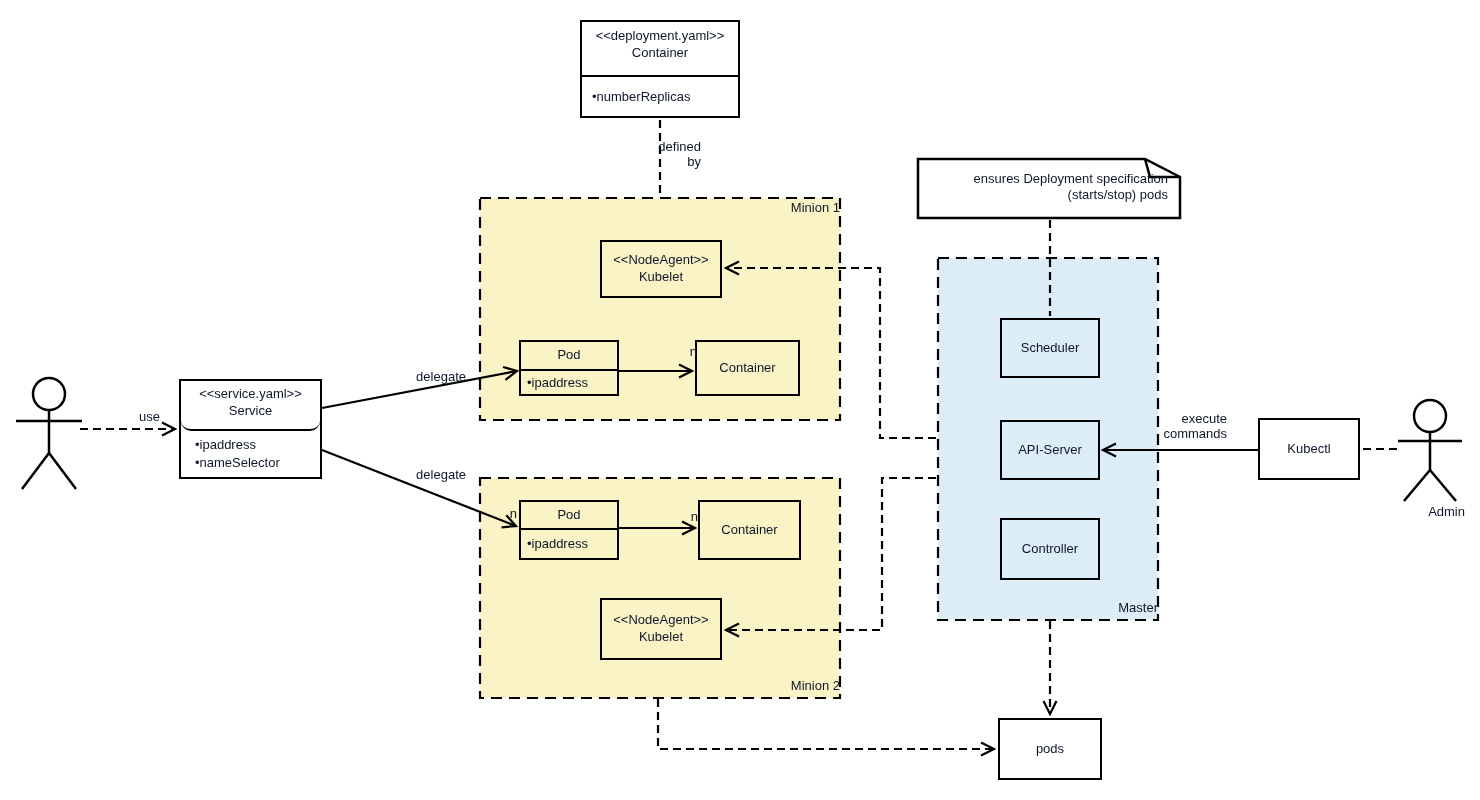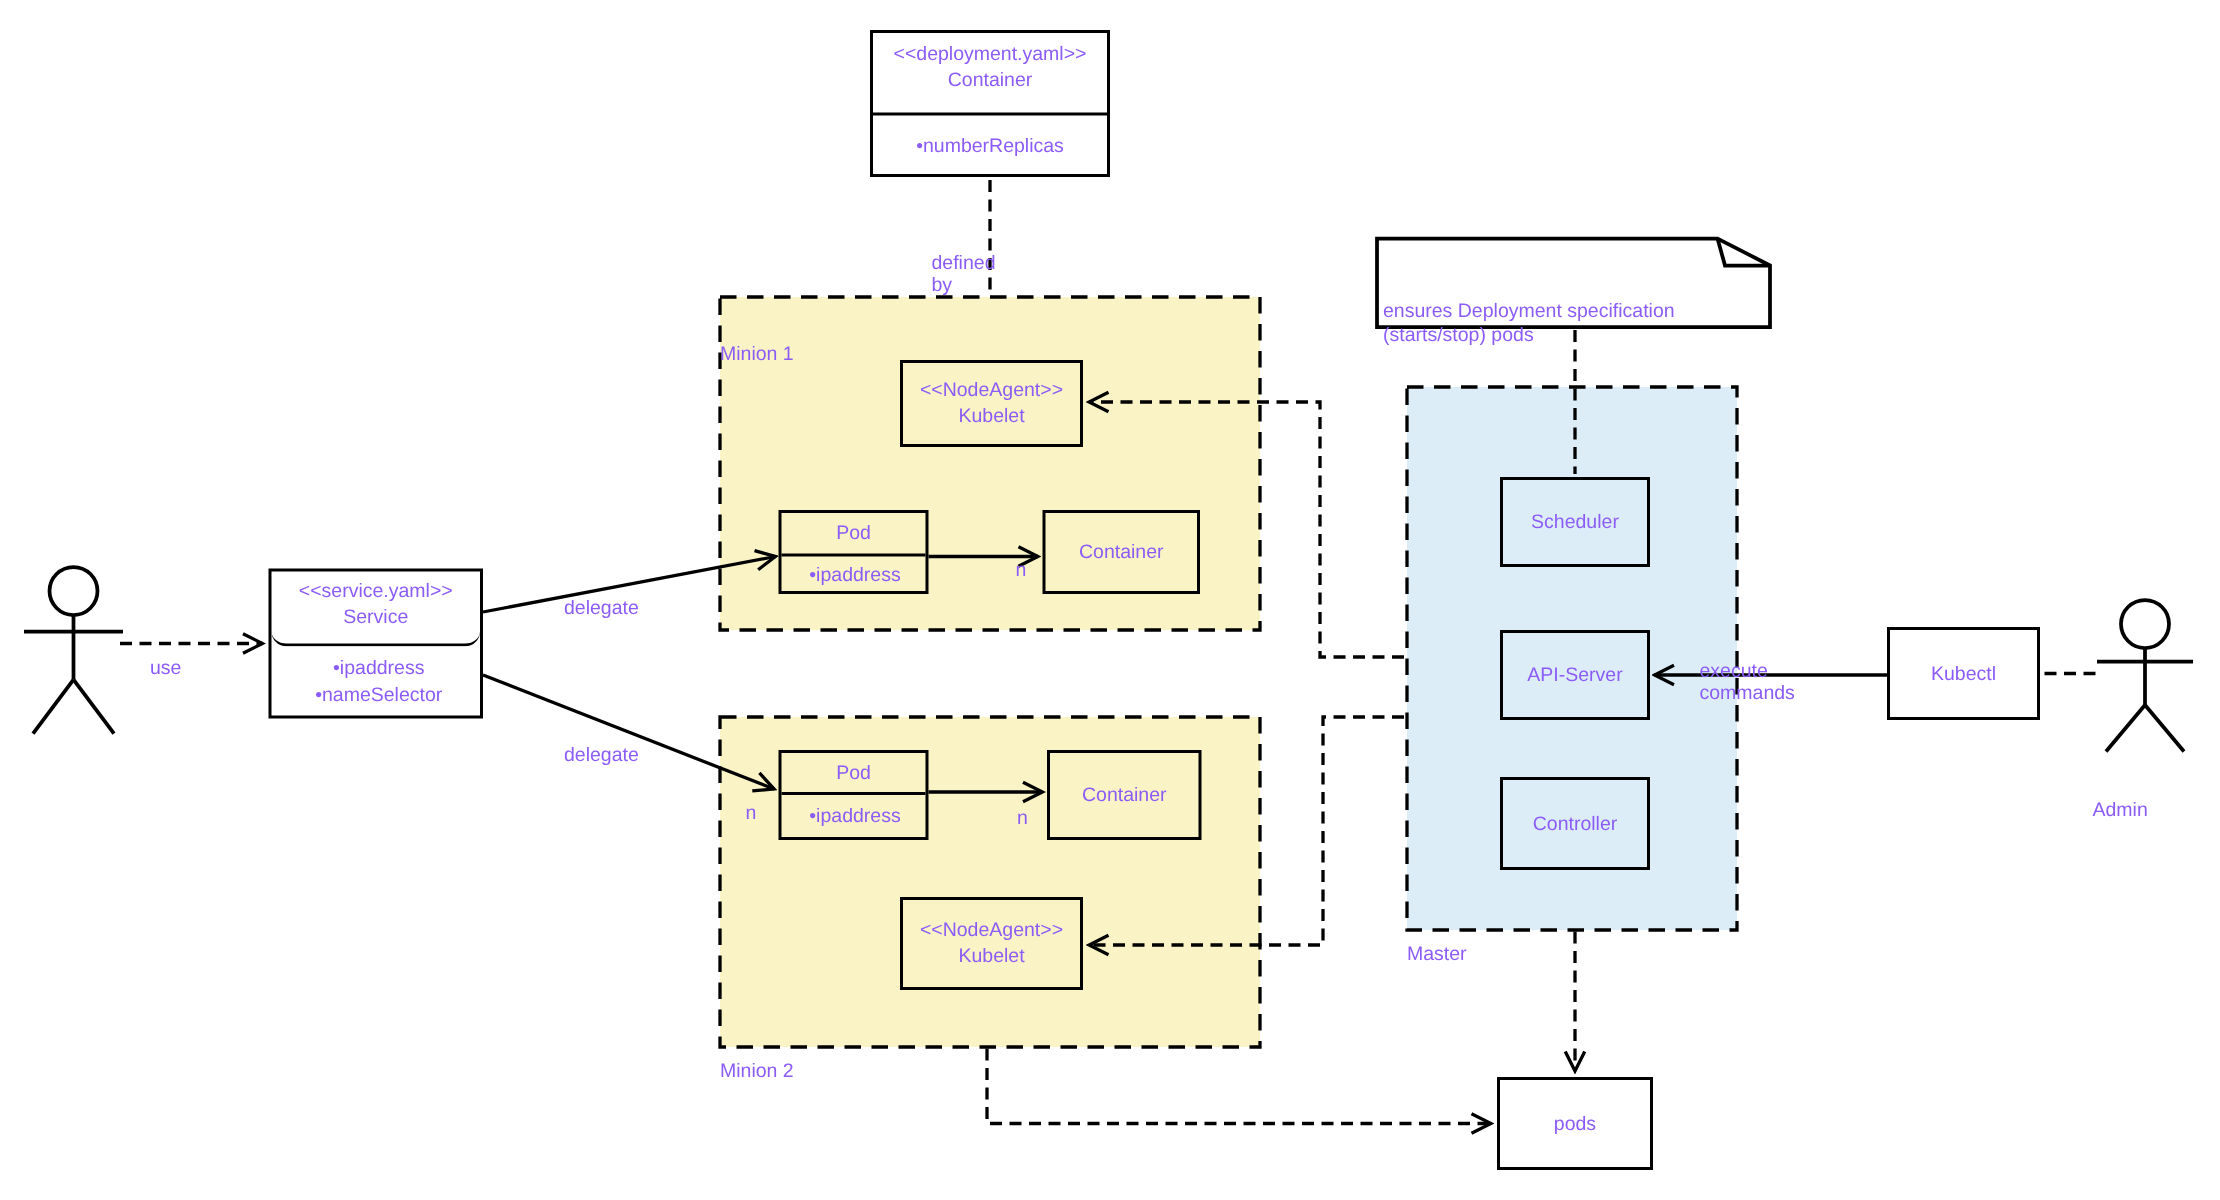--- a/index.html
+++ b/index.html
@@ -4,21 +4,21 @@
 <style>
   * { box-sizing: border-box; }
   html, body { margin: 0; padding: 0; background: #ffffff; }
   .canvas {
     position: relative;
     width: 1480px;
     height: 800px;
     background: #ffffff;
     font-family: "Liberation Sans", sans-serif;
     font-size: 13px;
-    color: #8b5cf6;
+    color: #0f172a;
     overflow: hidden;
   }
   .layer { position: absolute; left: 0; top: 0; pointer-events: none; }
   #bg-layer { z-index: 1; }
   #fg-layer { z-index: 3; }
 
   .node {
     position: absolute;
     z-index: 2;
     border: 2px solid #000;
@@ -40,32 +40,31 @@
     text-align: center;
     line-height: 1.3;
     padding-top: 6px;
     flex: 0 0 auto;
   }
   .class-attrs {
     flex: 1 1 auto;
     display: flex;
     flex-direction: column;
     justify-content: center;
-    text-align: center;
+    text-align: left;
     line-height: 1.35;
     padding: 2px 10px;
   }
   .blk { display: block; }
 
   .label {
     position: absolute;
     z-index: 4;
-    text-align: left;
+    text-align: right;
     line-height: 15px;
-    margin-top: 28px;
   }
 </style>
 </head>
 <body>
 
 <div class="canvas">
 
   <svg id="bg-layer" class="layer" width="1480" height="800" viewBox="0 0 1480 800">
     <rect x="480" y="198" width="360" height="222" fill="#FAF3C6" stroke="#000" stroke-width="2.2" stroke-dasharray="11 7"></rect>
     <rect x="480" y="478" width="360" height="220" fill="#FAF3C6" stroke="#000" stroke-width="2.2" stroke-dasharray="11 7"></rect>

